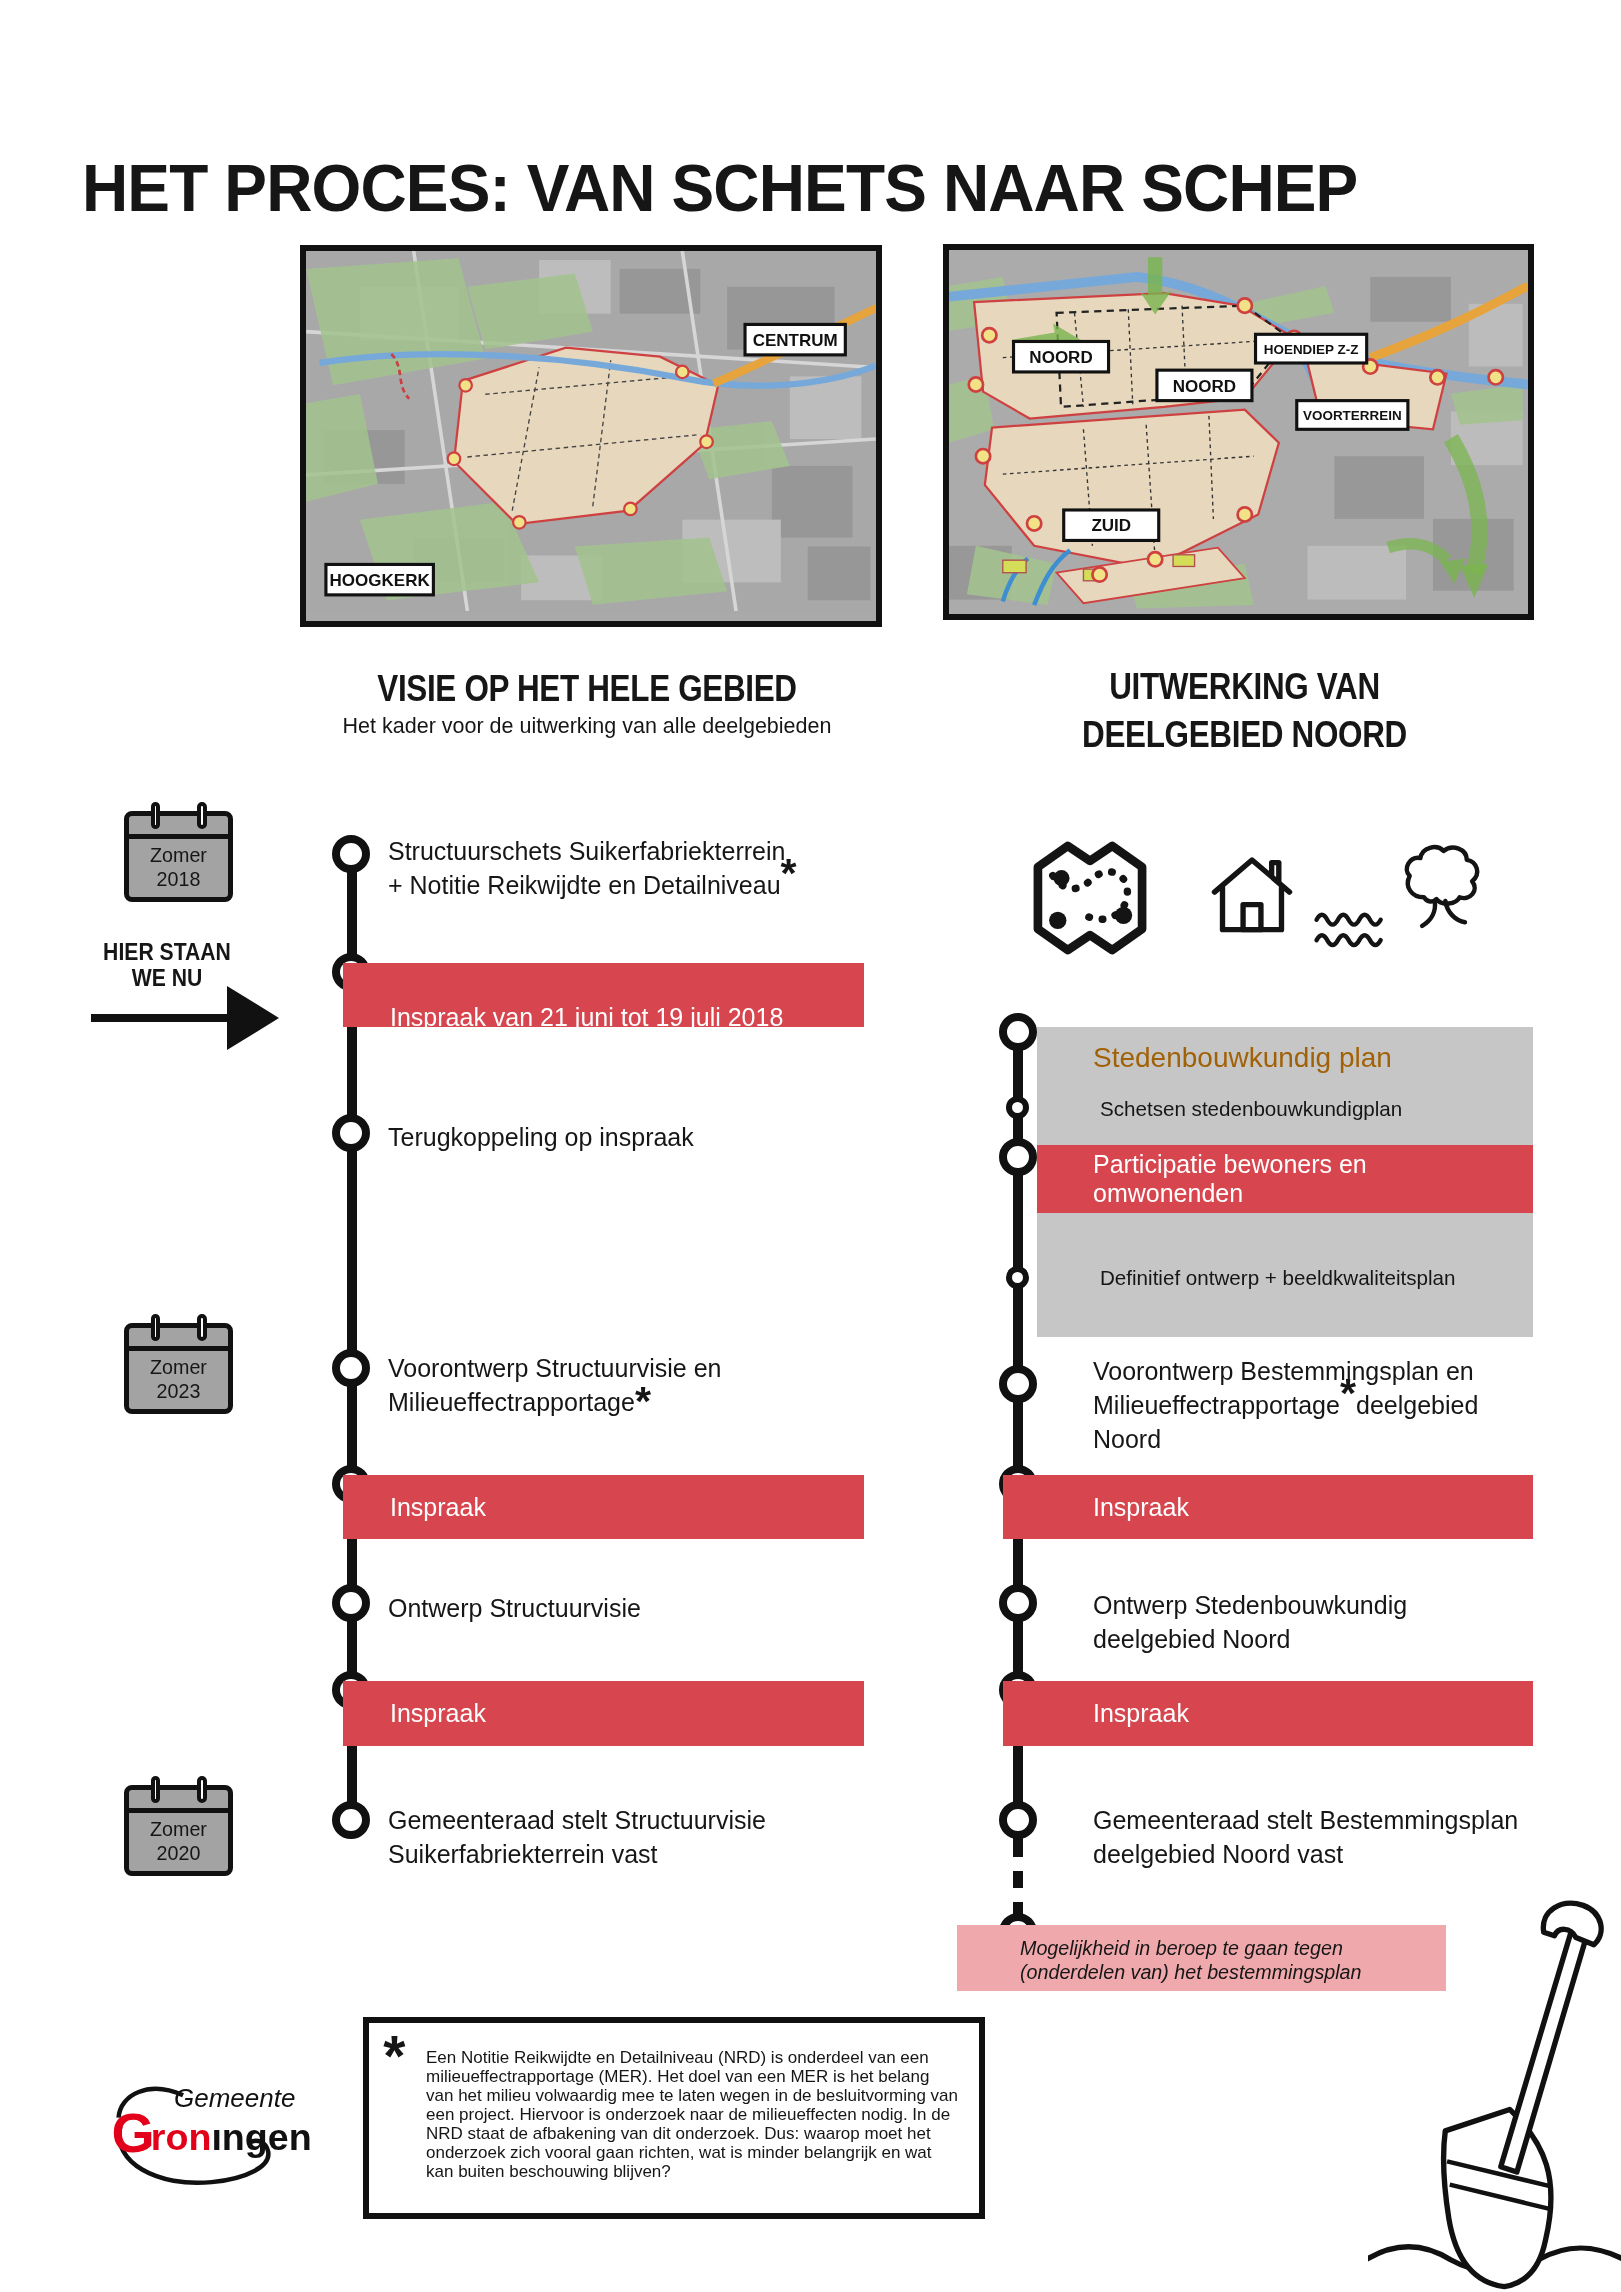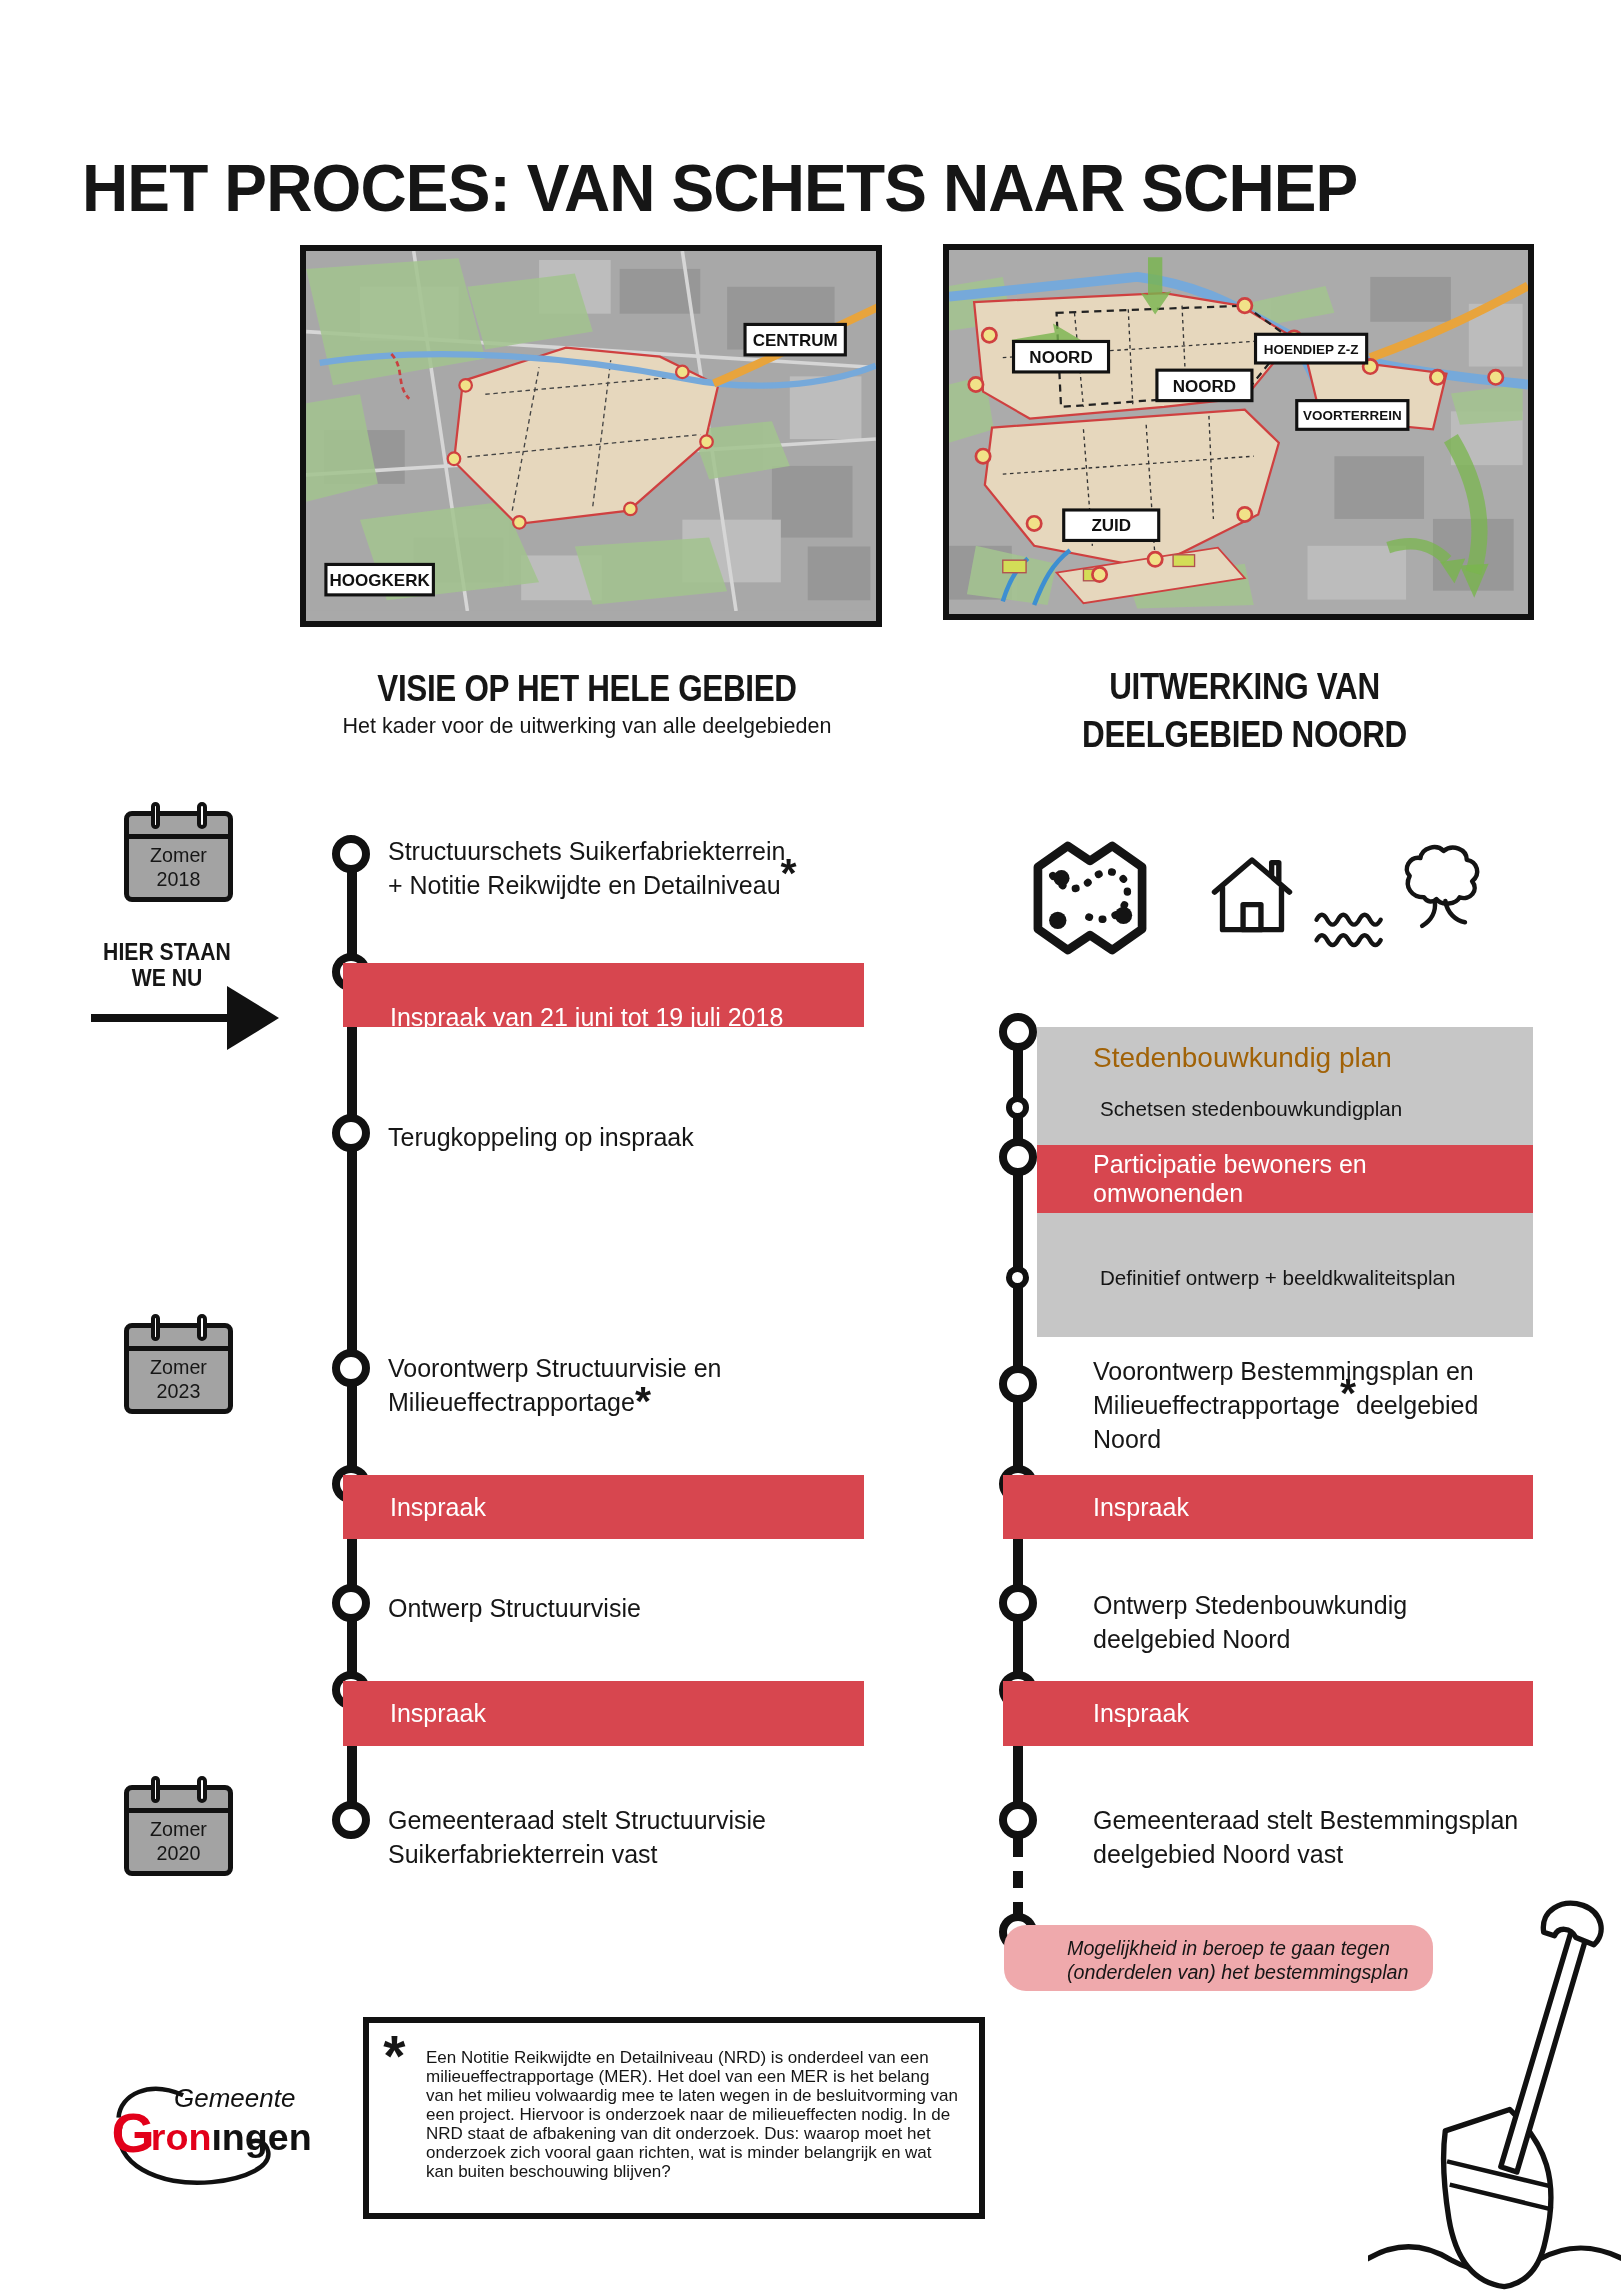--- a/index.html
+++ b/index.html
@@ -357,21 +357,21 @@
 
   <div class="bar" style="left:1003px;top:1681px;width:530px;height:65px;">
     <span class="txt" style="margin-left:90px;">Inspraak</span>
   </div>
 
   <div class="evt" style="left:1093px;top:1803px;">
     <span>Gemeenteraad stelt Bestemmingsplan</span><br>
     <span>deelgebied Noord vast</span>
   </div>
 
-  <div class="pinkbar" style="left:1004px;top:1925px;width:429px;height:66px;border-radius:22px;">
+  <div class="pinkbar" style="left:957px;top:1925px;width:489px;height:66px;">
     <div style="margin:10.7px 0 0 63px;">
       <span>Mogelijkheid in beroep te gaan tegen</span><br>
       <span>(onderdelen van) het bestemmingsplan</span>
     </div>
   </div>
 
   <div class="footnote">
     <span class="fn-ast">*</span>
     <div class="fn-text">Een Notitie Reikwijdte en Detailniveau (NRD)  is onderdeel van een milieueffectrapportage (MER). Het doel van een MER is het belang van het milieu volwaardig mee te laten wegen in de besluitvorming van een project. Hiervoor is onderzoek naar de milieueffecten nodig. In de NRD staat de afbakening van dit onderzoek. Dus: waarop moet het onderzoek zich vooral gaan richten, wat is minder belangrijk en wat kan buiten beschouwing blijven?</div>
   </div>

